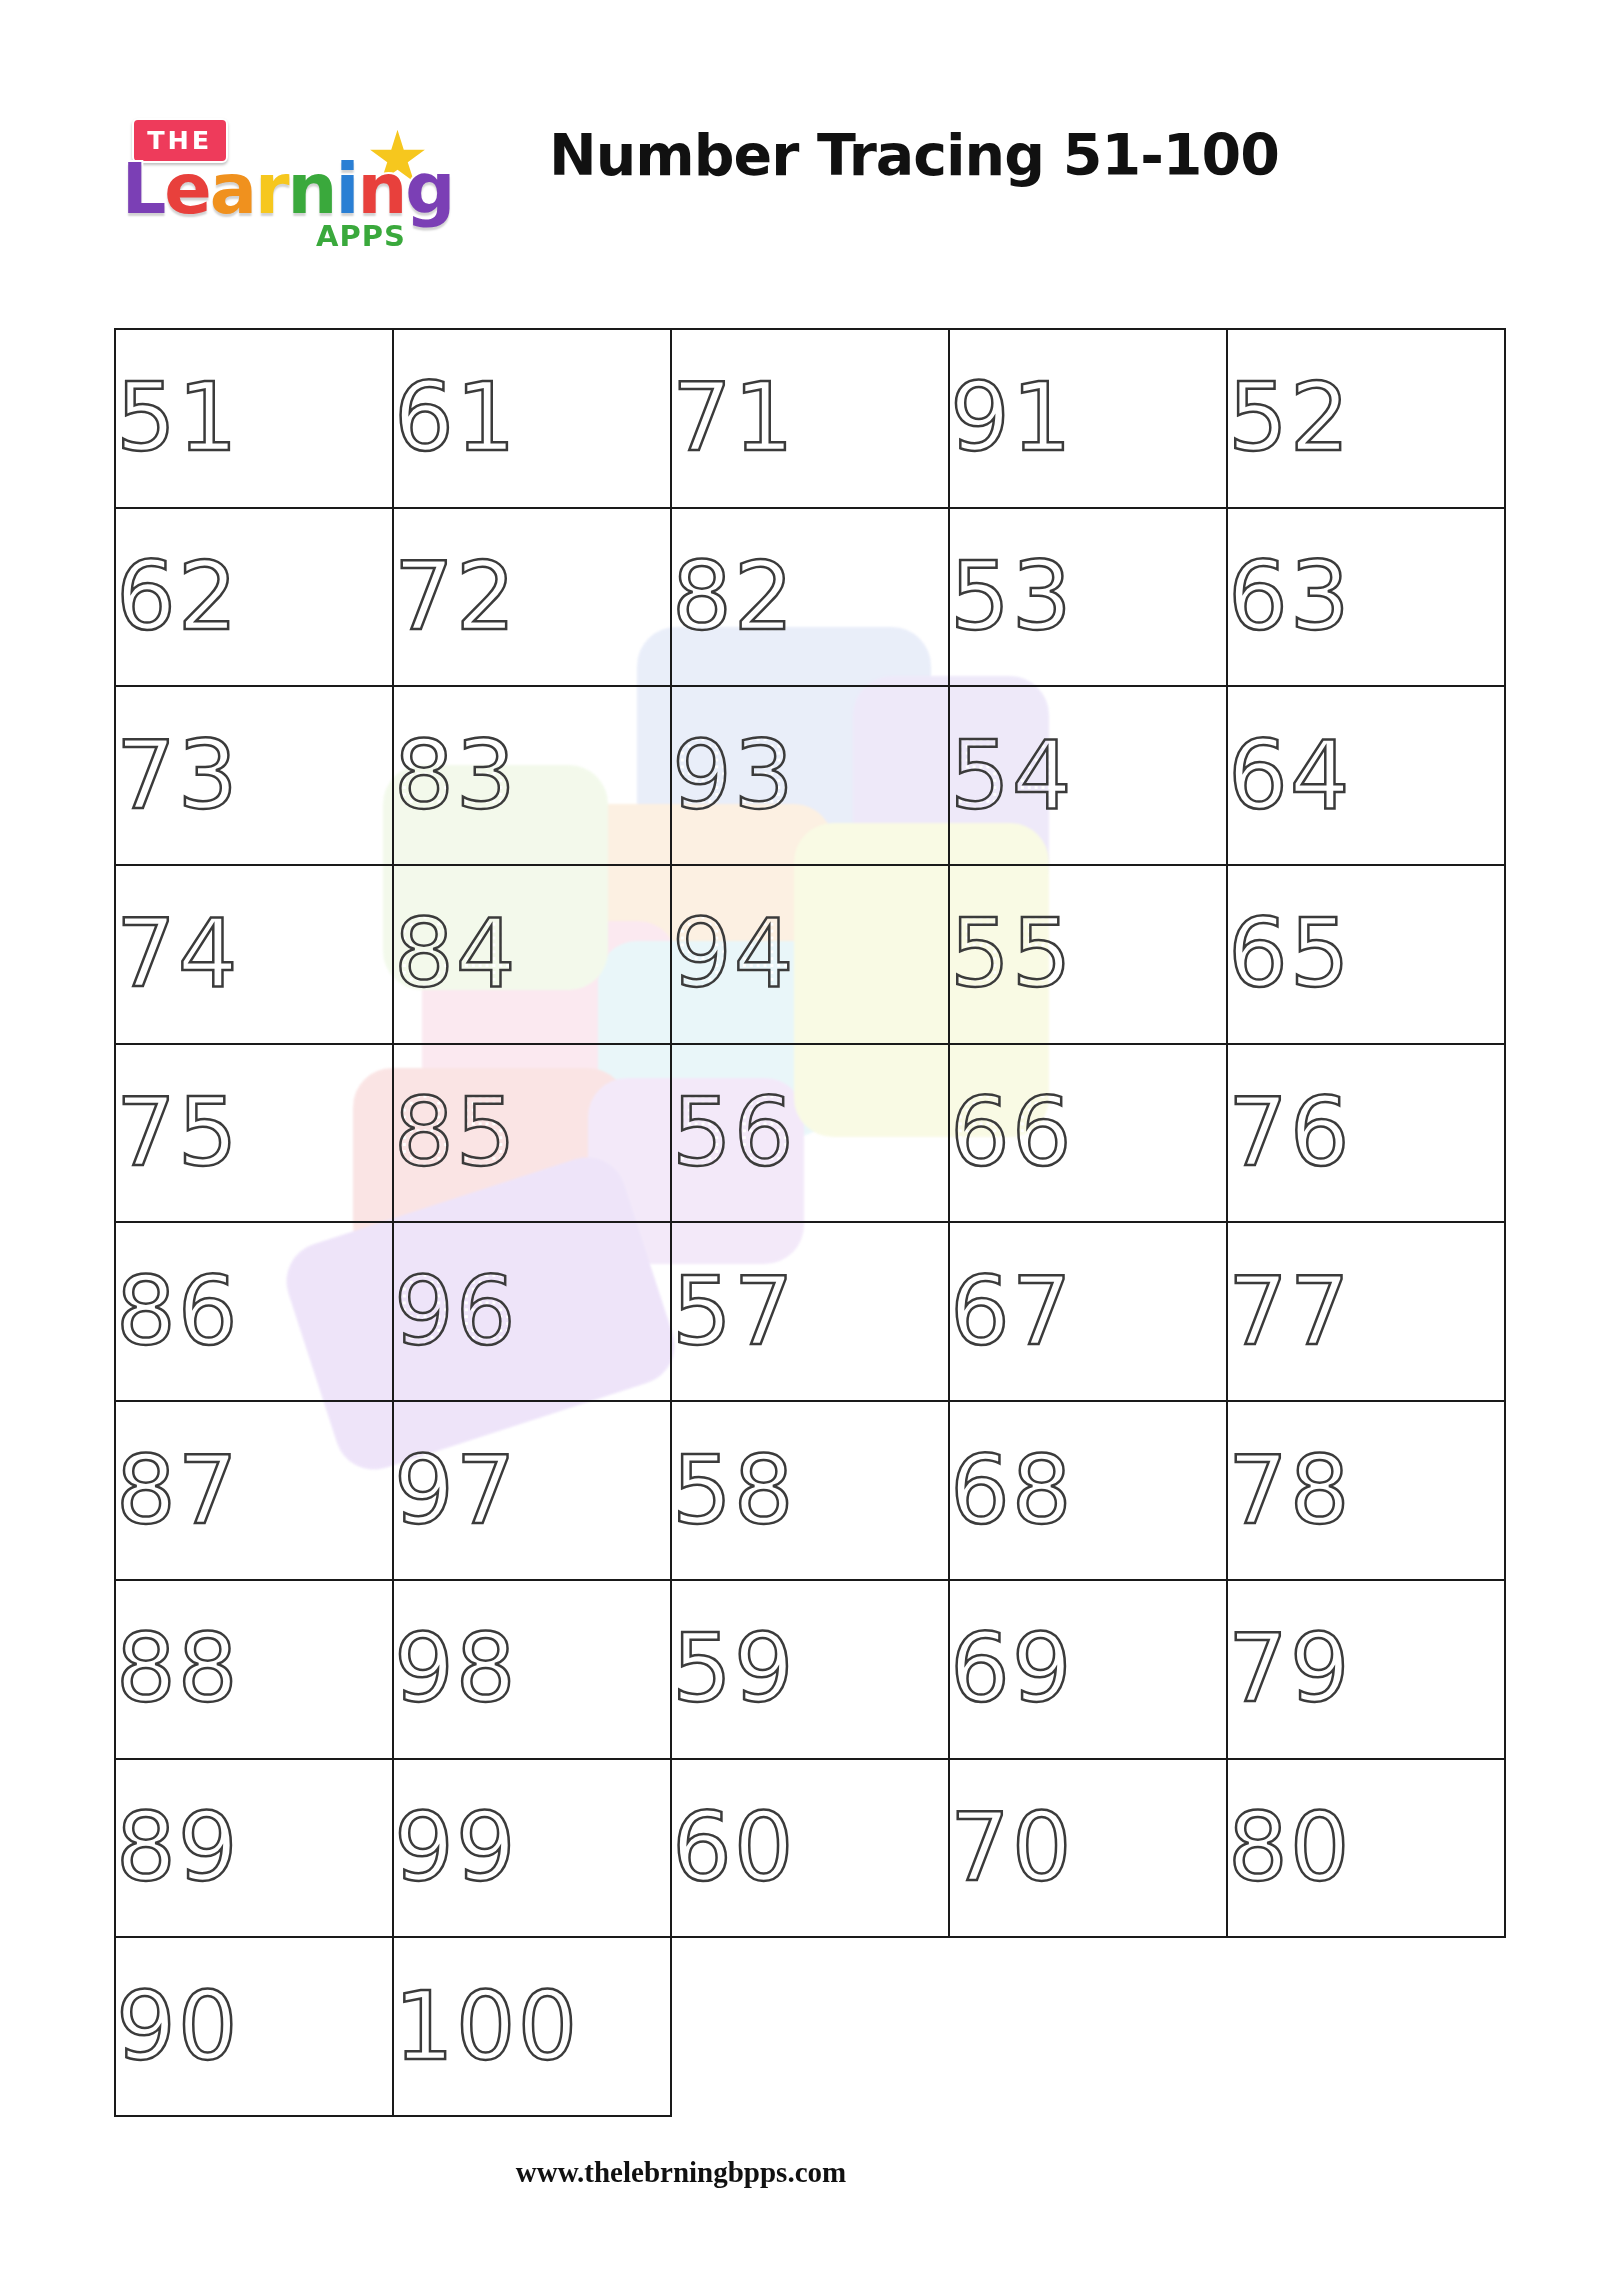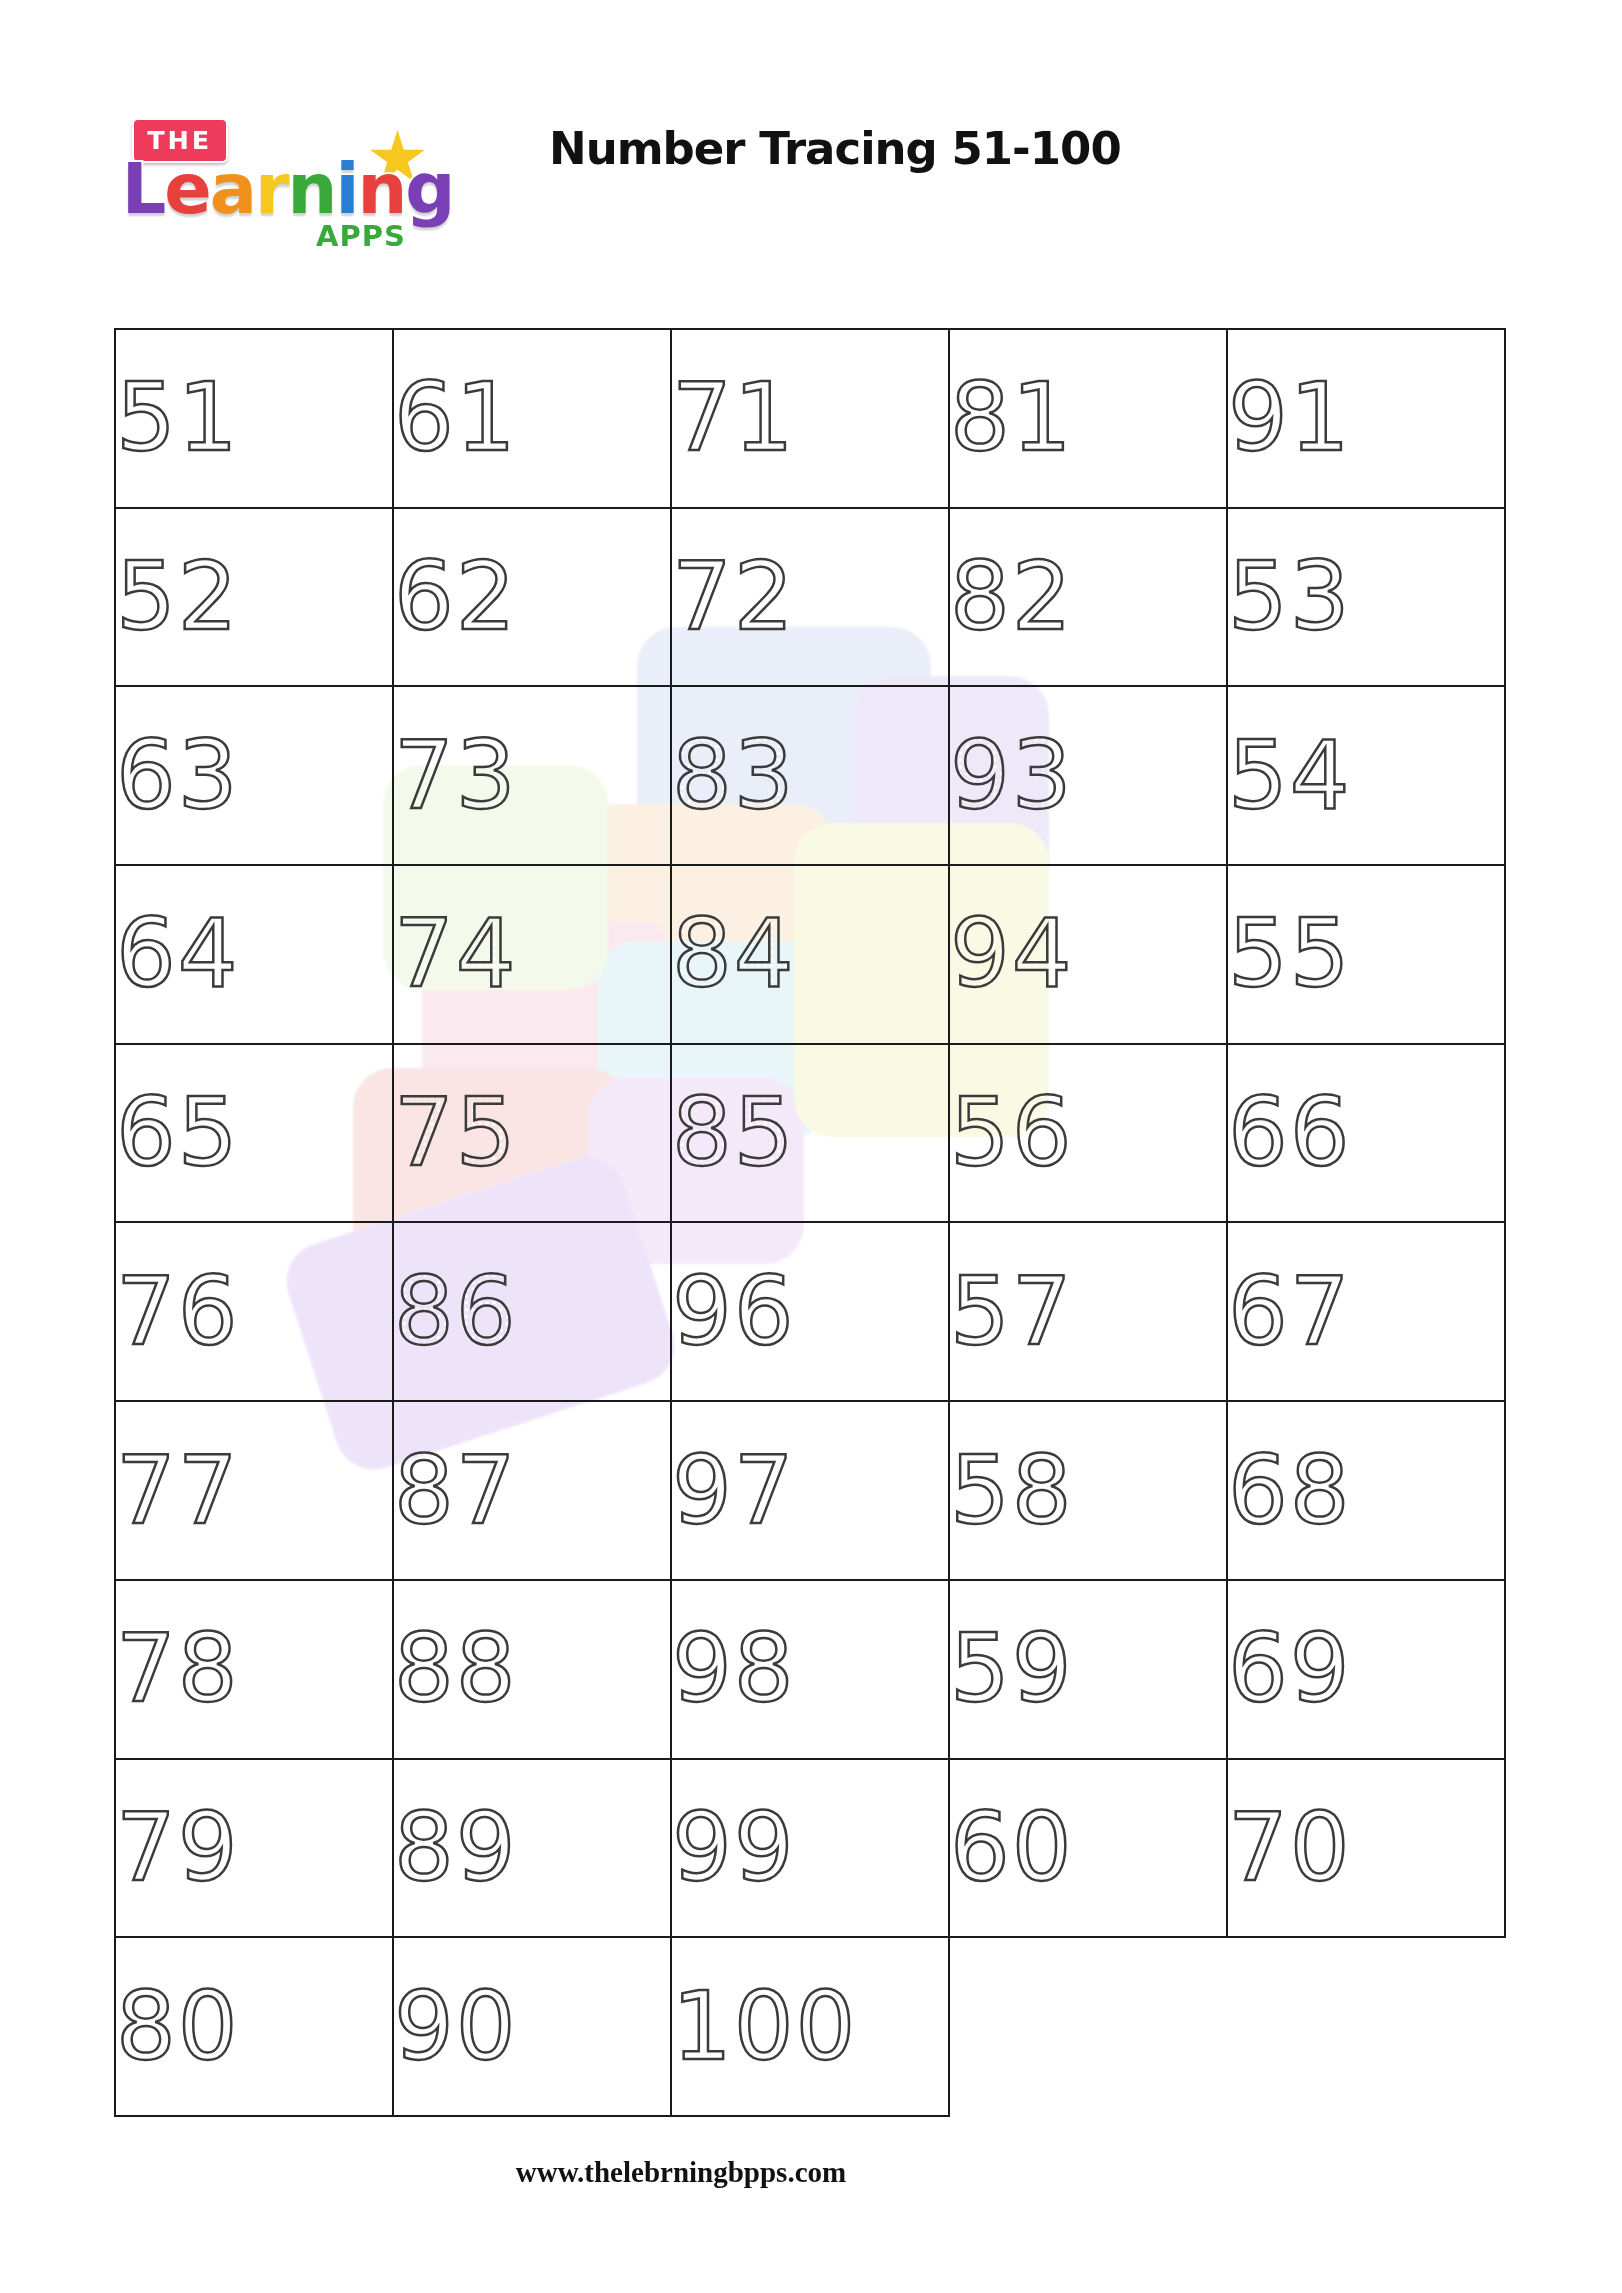--- a/index.html
+++ b/index.html
@@ -107,21 +107,21 @@
     height: 57px;
     background: #f6c71e;
     clip-path: polygon(50% 0%, 61% 35%, 98% 35%, 68% 57%, 79% 91%, 50% 70%, 21% 91%, 32% 57%, 2% 35%, 39% 35%);
   }
 
   .title {
     position: absolute;
     left: 549px;
     top: 29px;
     width: 980px;
-    font-size: 45px;
+    font-size: 57px;
     font-weight: bold;
     color: #111111;
     font-family: "DejaVu Sans", sans-serif;
     letter-spacing: -1px;
   }
 
   
   .watermark {
     position: absolute;
     left: 265px;
@@ -226,23 +226,20 @@
     <div class="cell">
         <span class="trace-num">51</span>
       </div>
     <div class="cell">
         <span class="trace-num">61</span>
       </div>
     <div class="cell">
         <span class="trace-num">71</span>
       </div>
     <div class="cell">
-        <span class="trace-num">81</span>
-      </div>
-    <div class="cell">
         <span class="trace-num">91</span>
       </div>
 
     <div class="cell">
         <span class="trace-num">52</span>
       </div>
     <div class="cell">
         <span class="trace-num">62</span>
       </div>
     <div class="cell">

